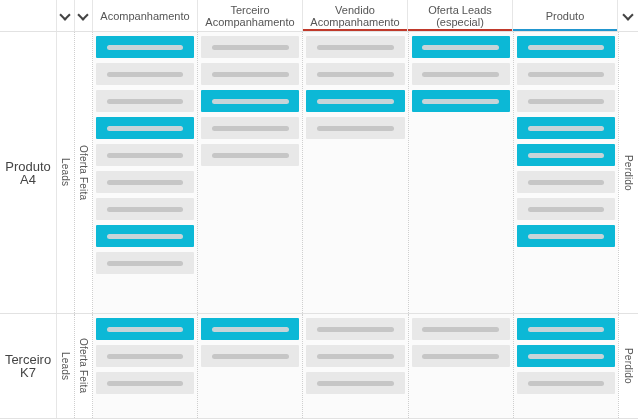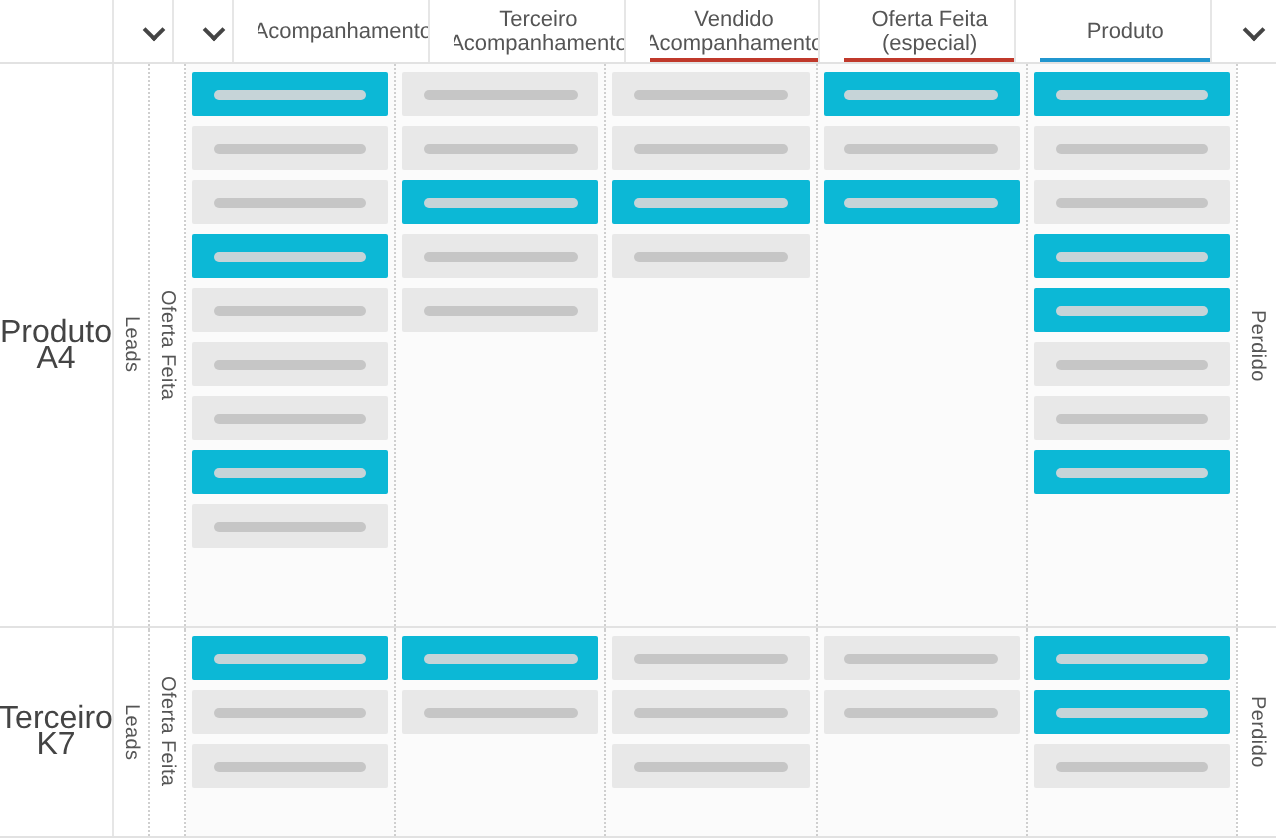--- a/index.html
+++ b/index.html
@@ -22,21 +22,20 @@
     background: #ffffff;
   }
 
   
   .header-row {
     display: flex;
     height: 32px;
     box-sizing: border-box;
     background: #ffffff;
     border-bottom: 1px solid #e2e2e2;
-    gap: 12px;
   }
   .hdr-cell {
     box-sizing: border-box;
     position: relative;
     display: flex;
     align-items: center;
     justify-content: center;
     text-align: center;
     font-size: 11px;
     line-height: 12px;
@@ -83,21 +82,21 @@
   .prod-row.r0 { height: 282px; }
   .prod-row.r1 { height: 105px; }
 
   .prod-name {
     width: 57px;
     box-sizing: border-box;
     display: flex;
     align-items: center;
     justify-content: center;
     text-align: center;
-    font-size: 16px;
+    font-size: 13px;
     line-height: 13px;
     color: #444;
     background: #ffffff;
     border-right: 1px solid #e6e6e6;
   }
 
   .vlabel {
     width: 18px;
     box-sizing: border-box;
     display: flex;
@@ -169,21 +168,21 @@
     </div>
     <div class="hdr-cell stage">
       <span>Terceiro Acompanhamento</span>
       <span class="underline" id="ul1" style="background: transparent;"></span>
     </div>
     <div class="hdr-cell stage">
       <span>Vendido Acompanhamento</span>
       <span class="underline" id="ul2" style="background: rgb(192, 57, 43);"></span>
     </div>
     <div class="hdr-cell stage">
-      <span>Oferta Feita (especial)</span>
+      <span>Oferta Leads (especial)</span>
       <span class="underline" id="ul3" style="background: rgb(192, 57, 43);"></span>
     </div>
     <div class="hdr-cell stage">
       <span>Produto</span>
       <span class="underline" id="ul4" style="background: rgb(33, 150, 207);"></span>
     </div>
 
     <div class="hdr-cell last-chev">
       <span class="chev-ico"></span>
     </div>

